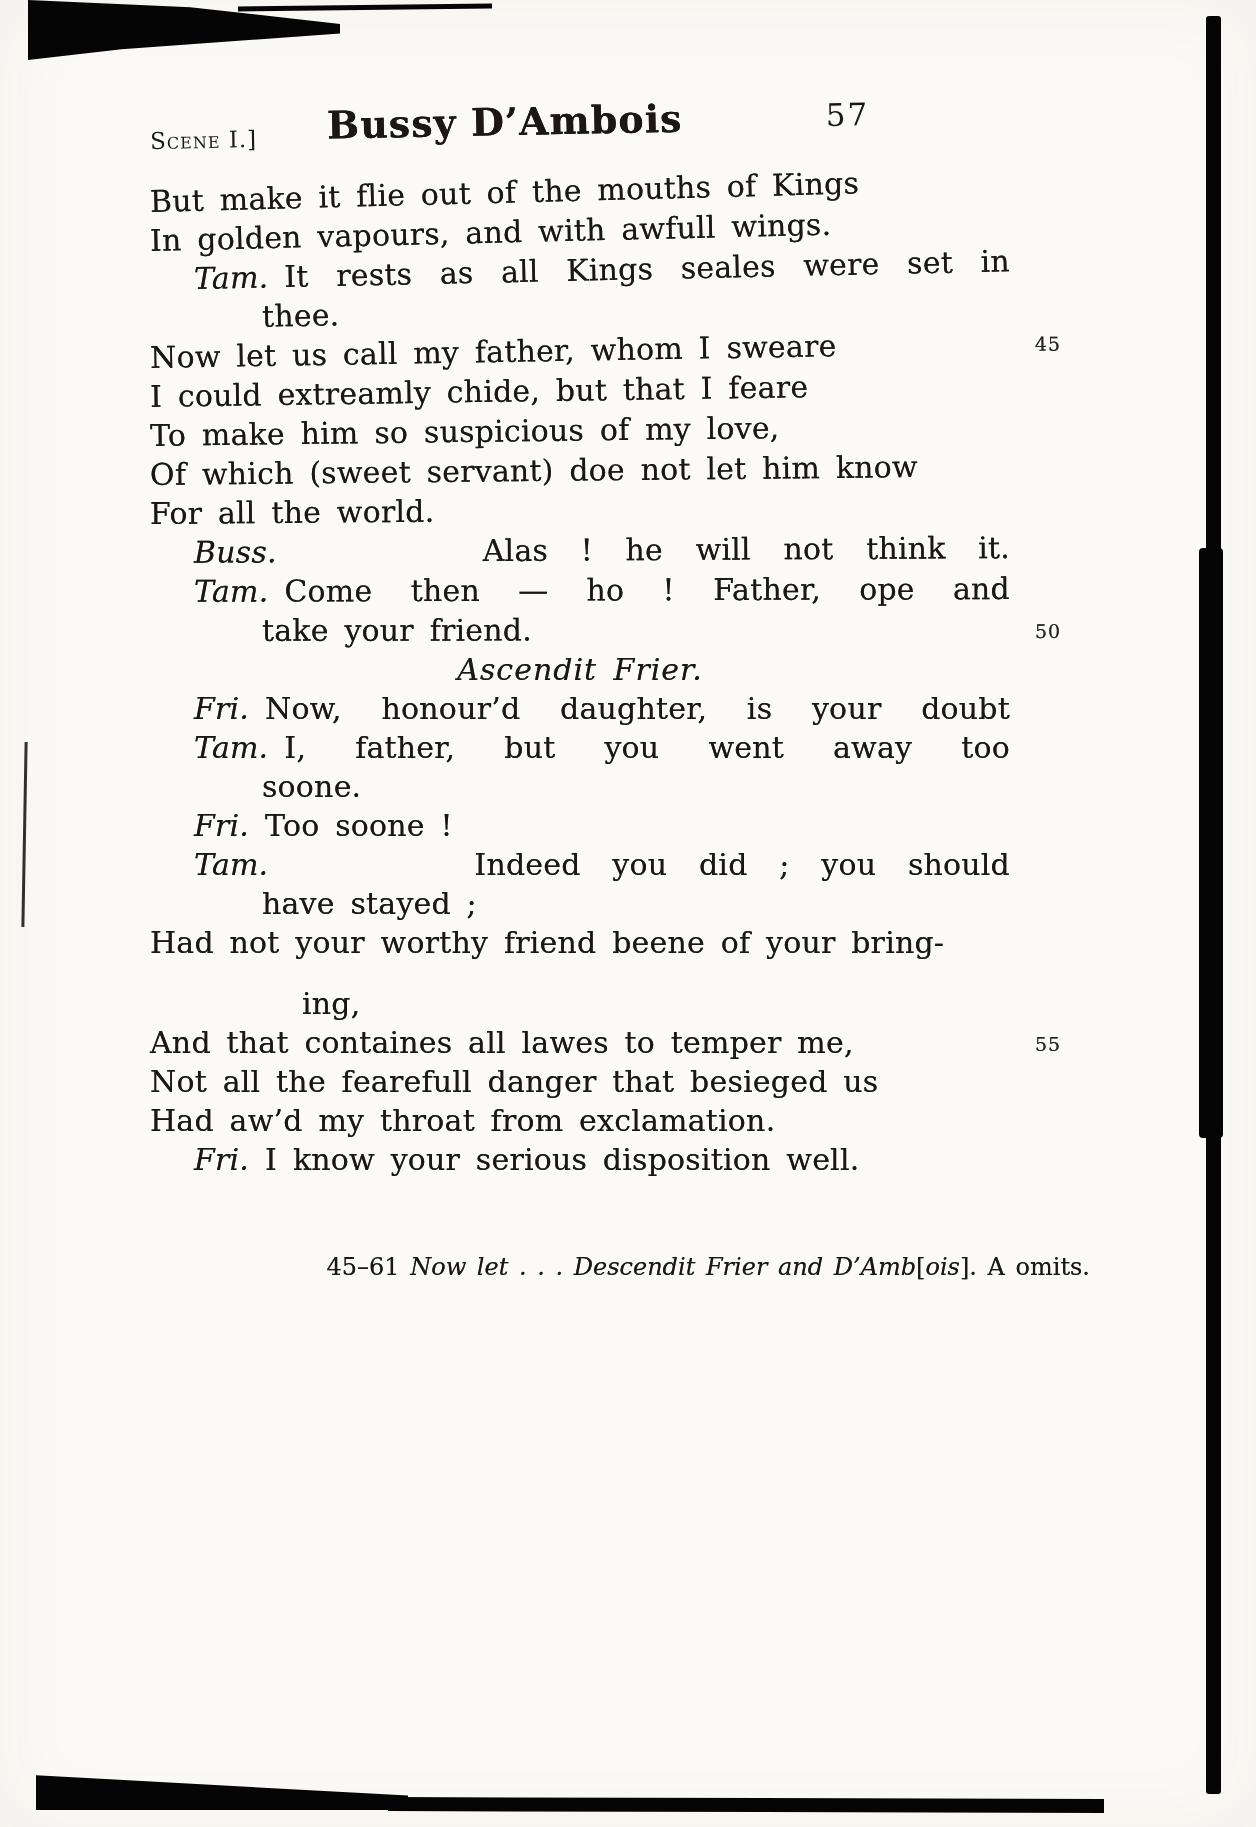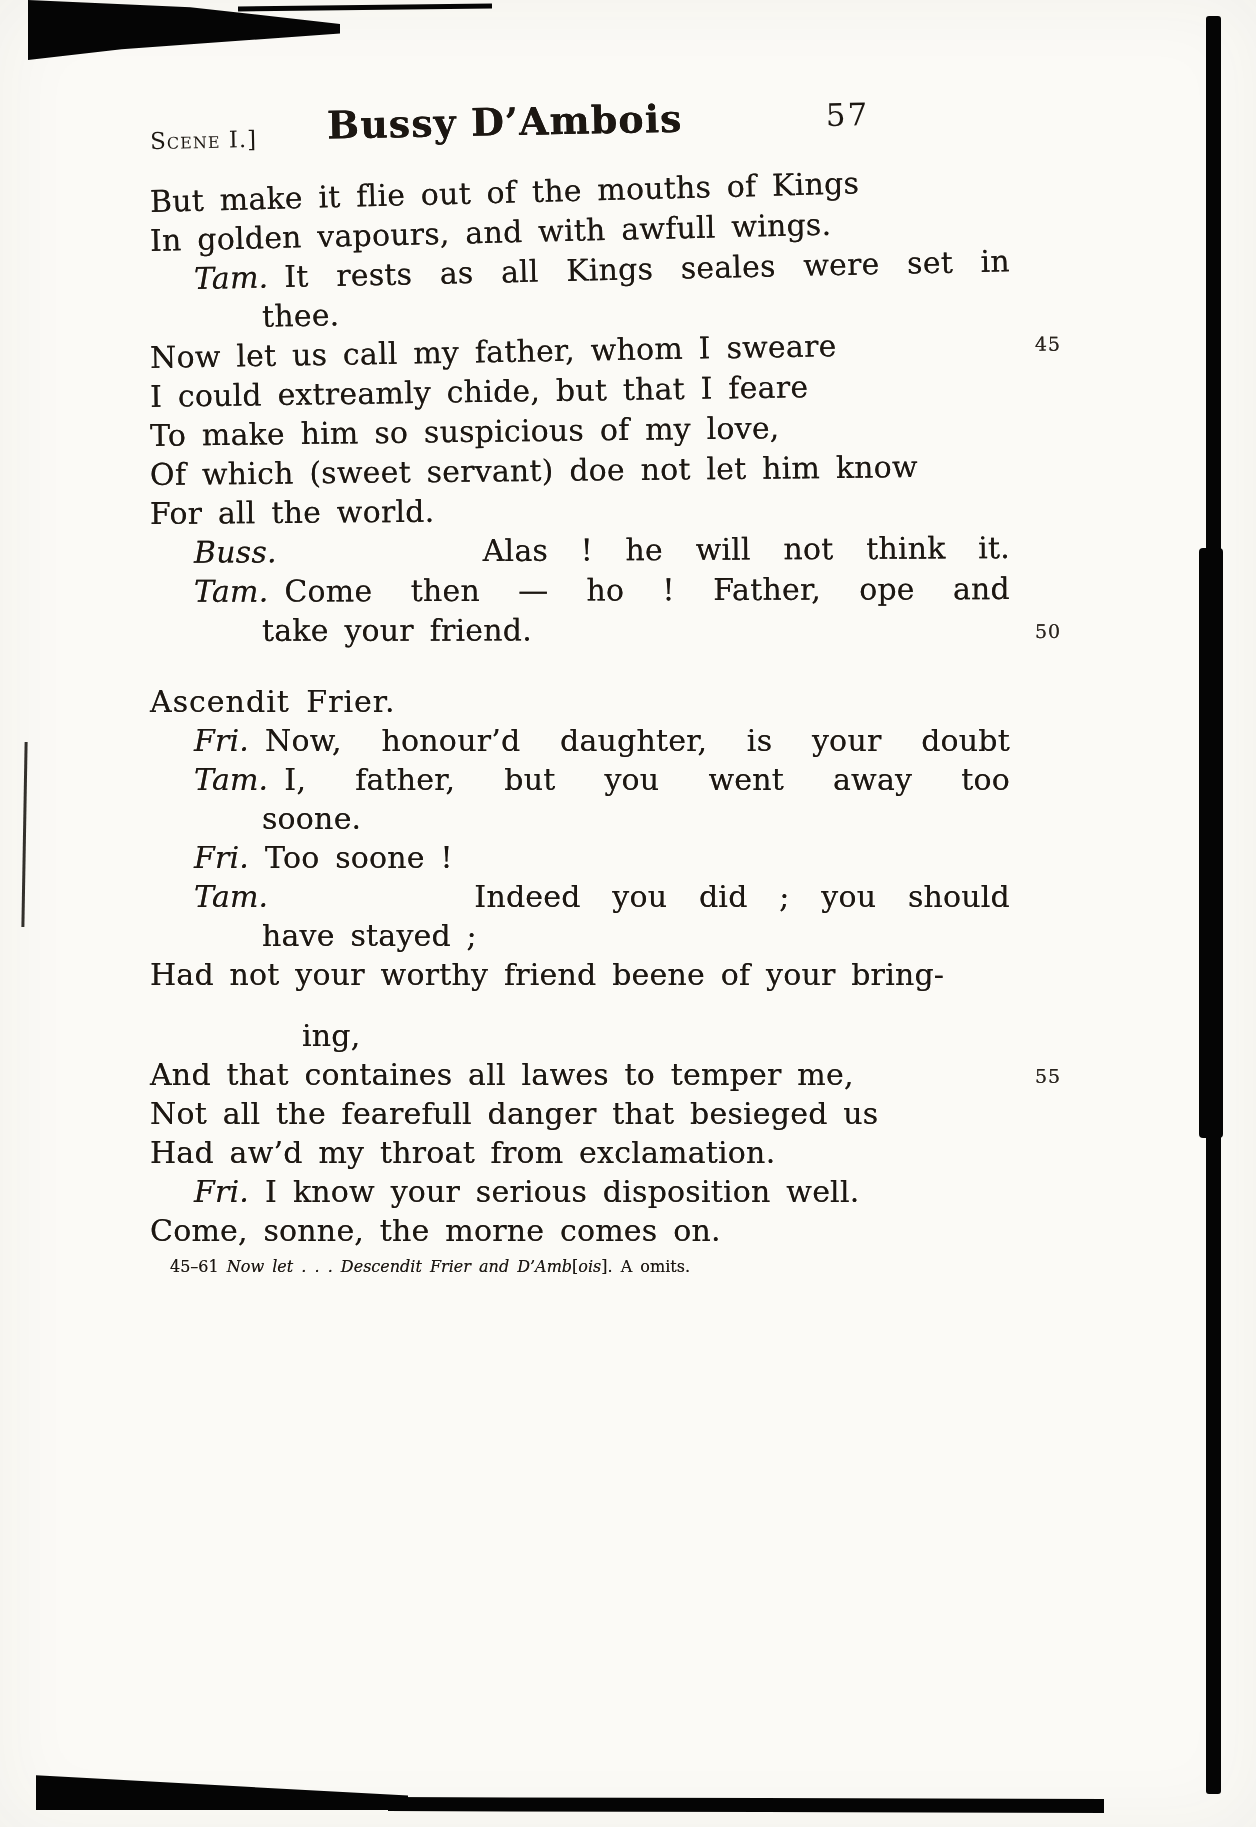--- a/index.html
+++ b/index.html
@@ -34,36 +34,37 @@
 
   
   .textblock {
     position:absolute; left:150px; top:182px; width:860px;
     font-size:30px; line-height:39px;
     word-spacing:6px; letter-spacing:0.2px;
     text-shadow:0 0 0.4px rgba(28,23,18,0.75);
   }
   .line { position:relative; white-space:nowrap; }
   .line.justify { white-space:normal; text-align:justify; text-align-last:justify; }
-  .line.stage { text-align:left; white-space:nowrap; letter-spacing:1px;margin-top:32px; }
+  .line.stage { text-align:center; font-style:italic; white-space:nowrap; letter-spacing:1px; }
   .ind1 { padding-left:44px; }
   .ind2 { padding-left:112px; }
   .ind3 { padding-left:152px;margin-top:22px; }
   .speaker { font-style:italic; padding-right:16px; }
   .gap { display:inline-block; width:190px; }
   .num {
     position:absolute; left:calc(100% + 25px); top:2px;
     font-size:19px; letter-spacing:1px; color:#2a241e;
   }
 
   
   .footnote {
     position:absolute; left:170px; top:1252px; width:920px;
-    font-size:16px; line-height:30px; word-spacing:3px;
+    font-size:24px; line-height:30px; word-spacing:3px;
     text-shadow:0 0 0.3px rgba(28,23,18,0.7);
+    text-align:right;
   }
   .footnote .it { font-style:italic; }
 
   
   .artifact { position:absolute; background:#050505; }
   .smudge-top-left {
     left:28px; top:0; width:312px; height:60px;
     clip-path:polygon(0 0, 52% 12%, 100% 40%, 100% 56%, 30% 82%, 0 100%);
   }
   .line-top {
@@ -117,18 +118,17 @@
       <div class="line ind2"><span class="txt">soone.</span></div>
       <div class="line ind1"><span class="speaker">Fri.</span><span class="txt">Too soone !</span></div>
       <div class="line ind1 justify"><span class="speaker">Tam.</span><span class="gap"></span><span class="txt">Indeed you did ; you should</span></div>
       <div class="line ind2"><span class="txt">have stayed ;</span></div>
       <div class="line"><span class="txt">Had not your worthy friend beene of your bring-</span></div>
       <div class="line ind3"><span class="txt">ing,</span></div>
       <div class="line"><span class="txt">And that containes all lawes to temper me,</span><span class="num">55</span></div>
       <div class="line"><span class="txt">Not all the fearefull danger that besieged us</span></div>
       <div class="line"><span class="txt">Had aw’d my throat from exclamation.</span></div>
       <div class="line ind1"><span class="speaker">Fri.</span><span class="txt">I know your serious disposition well.</span></div>
-      <div class="line"><span class="txt">Come, sonne, the morne comes on.</span></div>
     </div>
 
   <div class="footnote" id="footnote"><span class="ro">45–61 </span><span class="it">Now let . . . Descendit Frier and D’Amb</span><span class="ro">[</span><span class="it">ois</span><span class="ro">].  A omits.</span></div>
 
 </div>
 
 </body></html>

